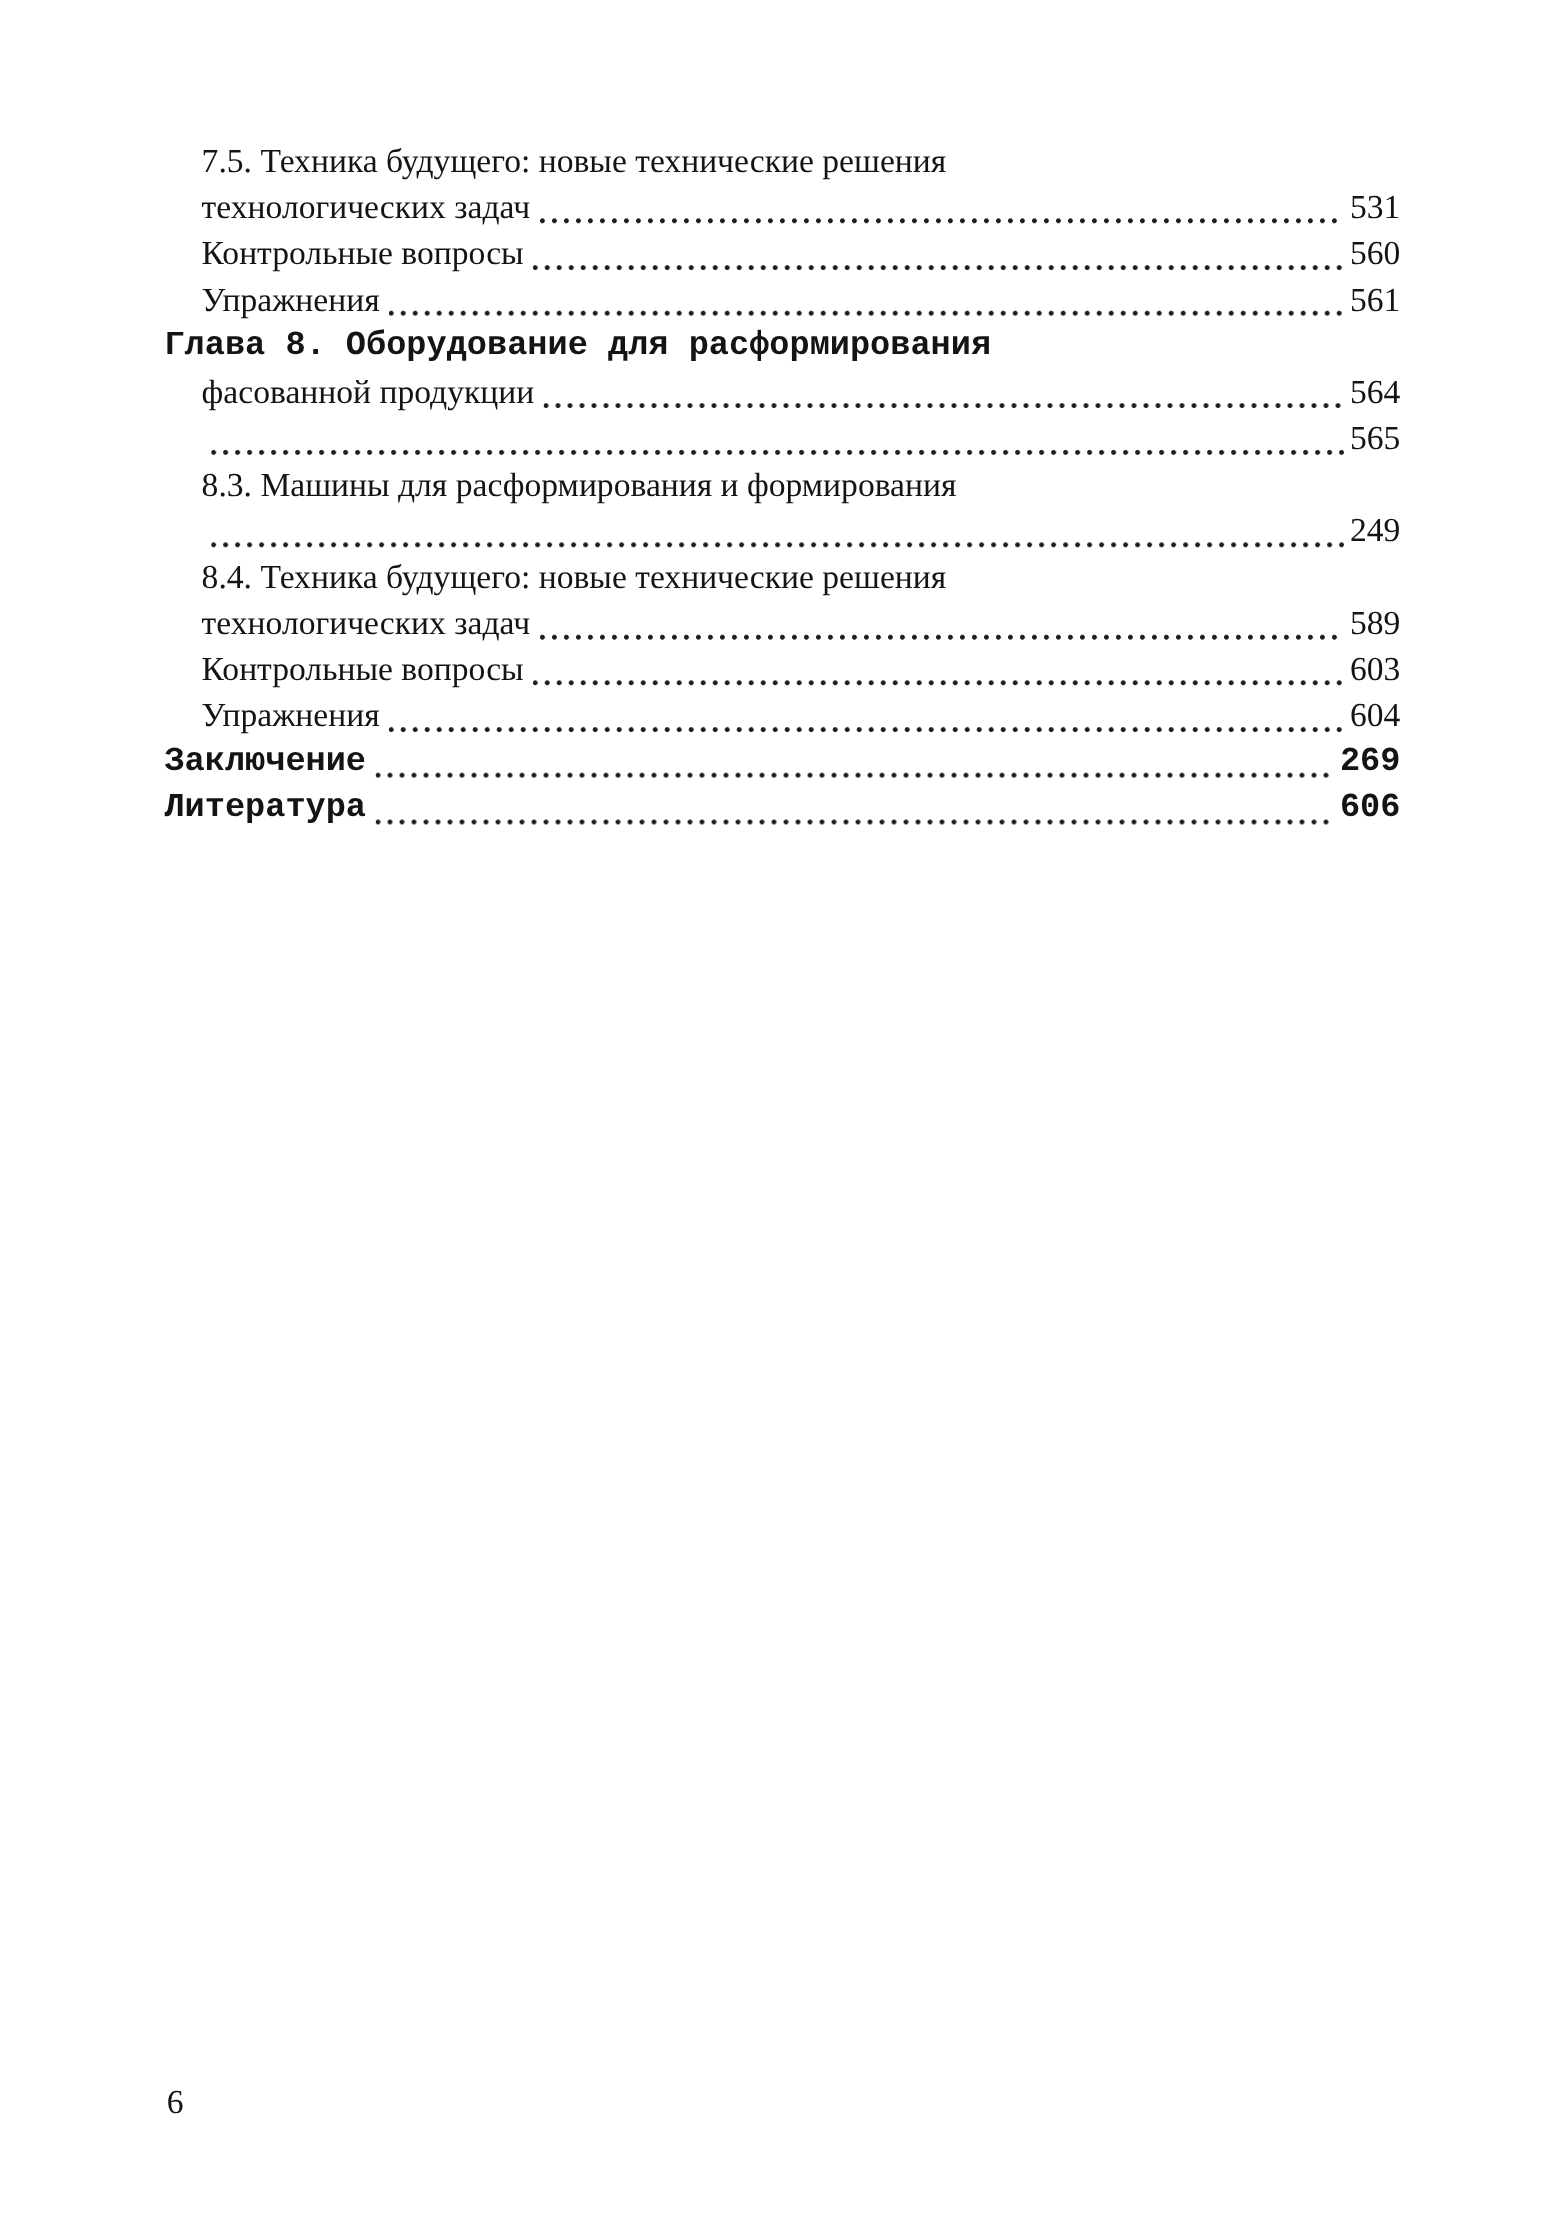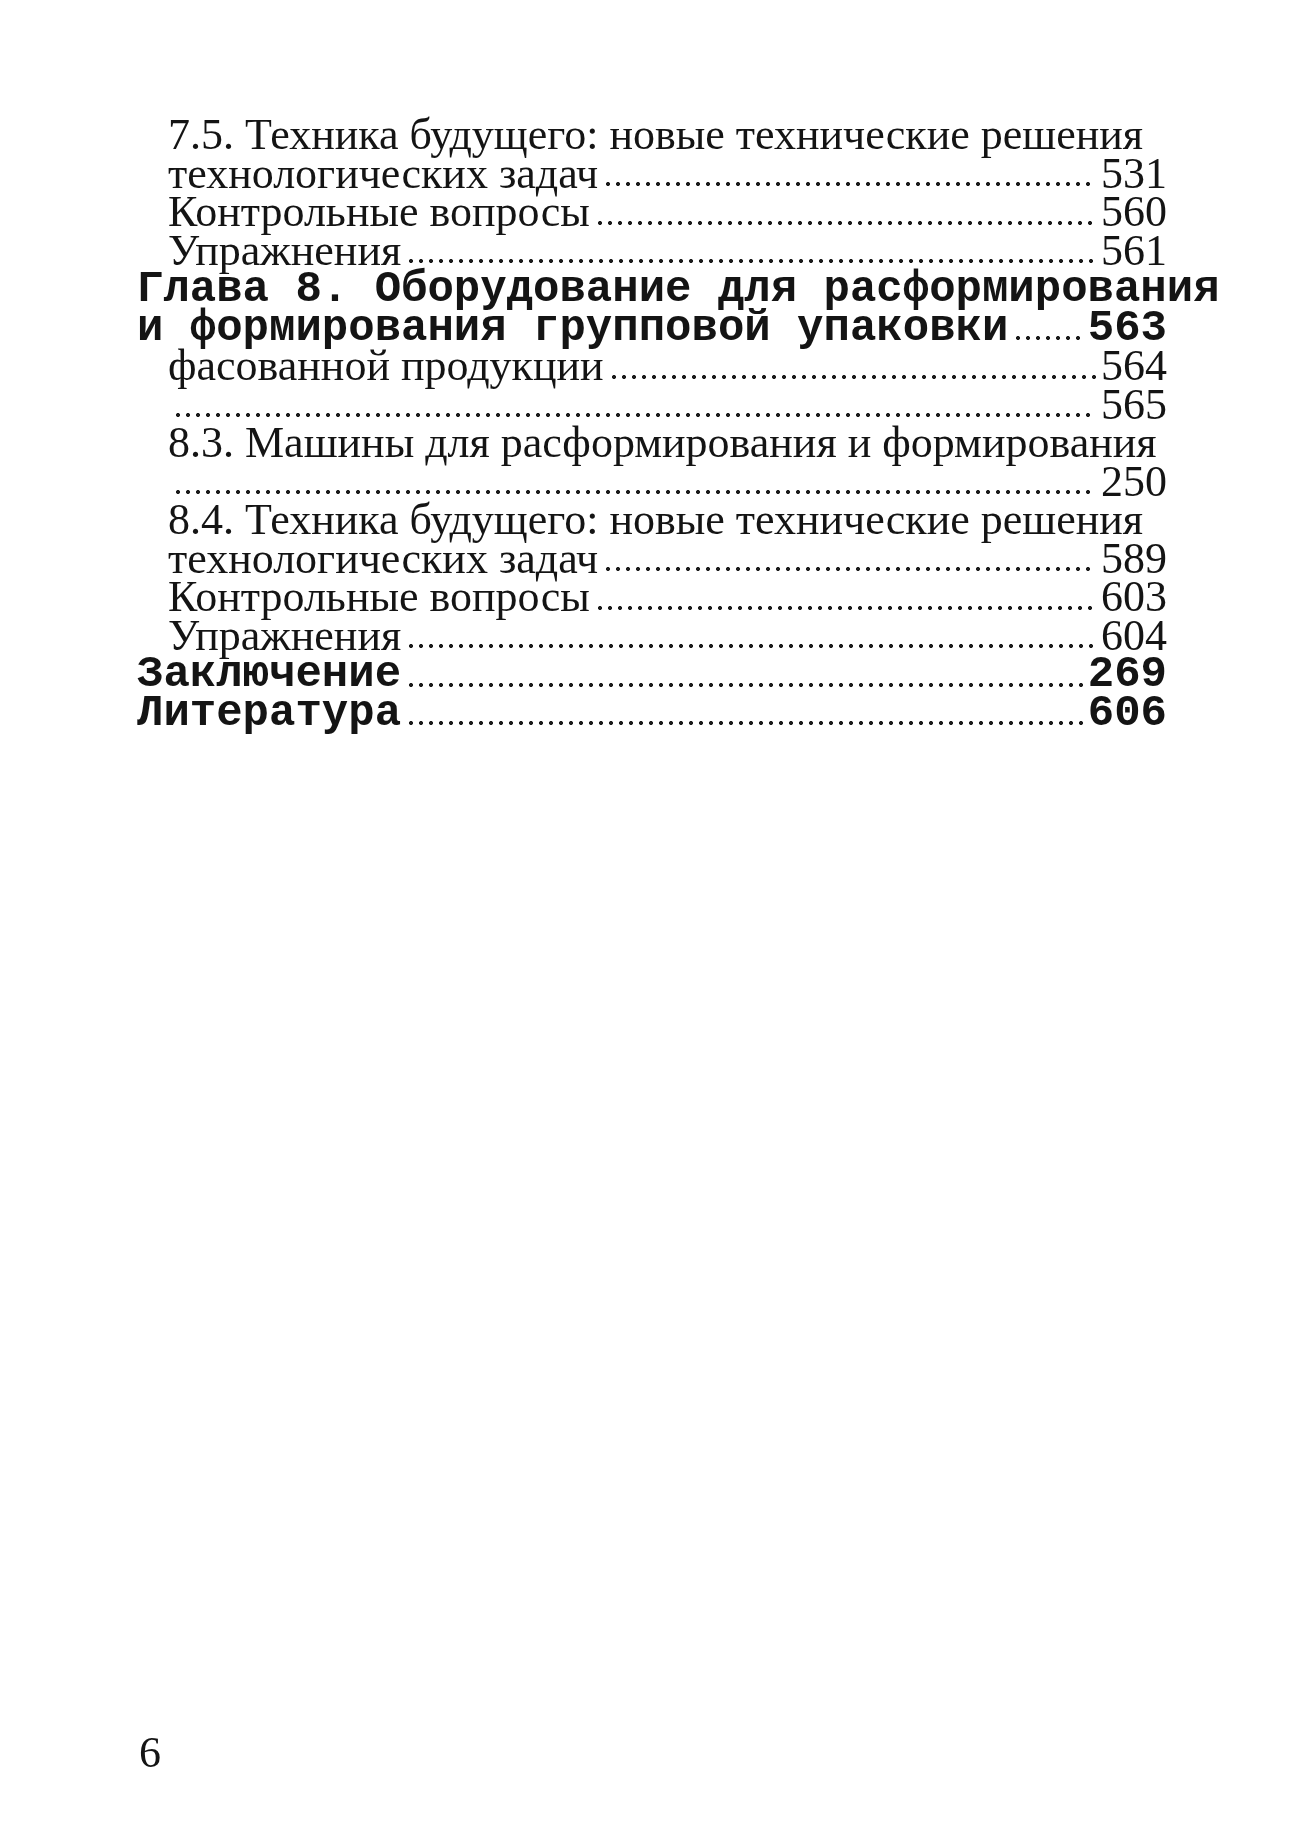--- a/index.html
+++ b/index.html
@@ -7,21 +7,21 @@
     padding: 0;
     background: #ffffff;
   }
   .page {
     position: relative;
     width: 1307px;
     height: 1848px;
     background: #ffffff;
     overflow: hidden;
     font-family: "Liberation Serif", "DejaVu Serif", serif;
-    font-size: 44px;
+    font-size: 28px;
     color: #141414;
   }
   .toc {
     position: absolute;
     left: 137px;
     top: 116px;
     width: 1030px;
   }
   .toc-row {
     display: flex;
@@ -88,41 +88,36 @@
   </div>
       <div class="toc-row indent">
     <span class="entry-text">Упражнения</span>
     <span class="leader"></span>
     <span class="page-num">561</span>
   </div>
       <div class="toc-row bold no-page">
     <span class="entry-text">Глава 8. Оборудование для расформирования</span>
 
   </div>
-      <div class="toc-row bold">
-    <span class="entry-text">и формирования групповой упаковки</span>
-    <span class="leader"></span>
-    <span class="page-num">563</span>
-  </div>
       <div class="toc-row indent">
     <span class="entry-text">фасованной продукции</span>
     <span class="leader"></span>
     <span class="page-num">564</span>
   </div>
       <div class="toc-row indent">
     <span class="leader"></span>
     <span class="page-num">565</span>
   </div>
       <div class="toc-row indent no-page">
     <span class="entry-text">8.3. Машины для расформирования и формирования</span>
 
   </div>
       <div class="toc-row indent">
     <span class="leader"></span>
-    <span class="page-num">250</span>
+    <span class="page-num">249</span>
   </div>
       <div class="toc-row indent no-page">
     <span class="entry-text">8.4. Техника будущего: новые технические решения</span>
 
   </div>
       <div class="toc-row indent">
     <span class="entry-text">технологических задач</span>
     <span class="leader"></span>
     <span class="page-num">589</span>
   </div>

